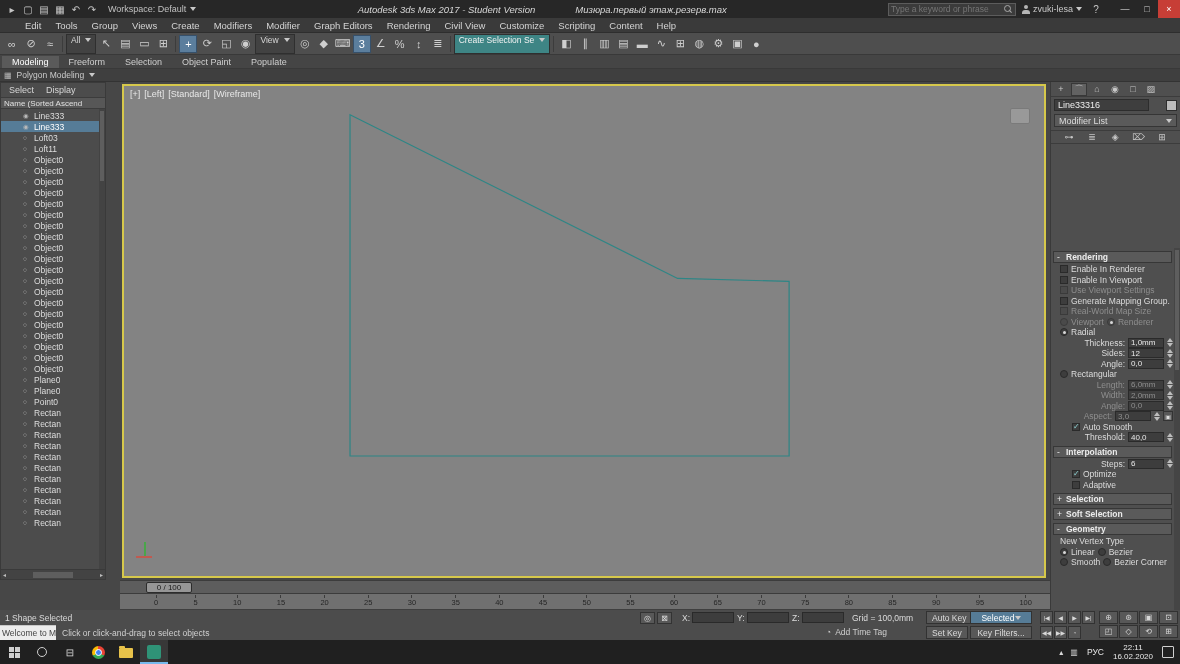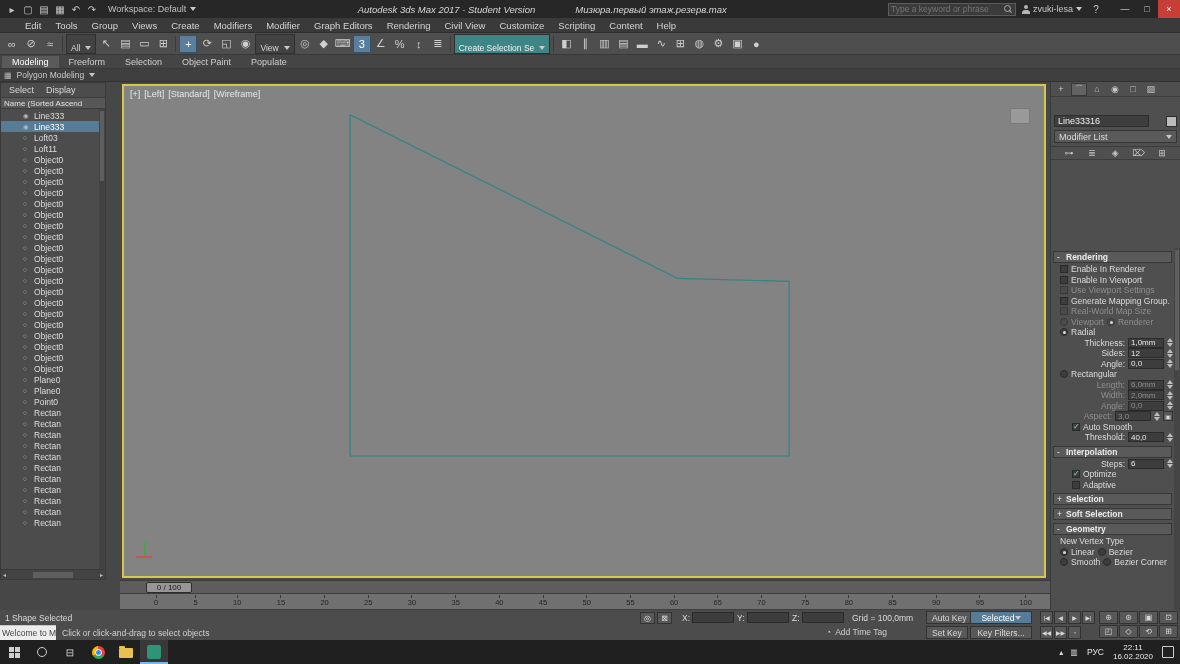--- a/index.html
+++ b/index.html
@@ -29,21 +29,21 @@
 
   
   .menubar{position:absolute;top:18px;left:0;width:100%;height:15px;background:#3a3a3a;display:flex;align-items:center;padding-left:18px;border-bottom:1px solid #2e2e2e;}
   .menu-item{padding:0 7px;font-size:9.5px;color:#d4d4d4;}
 
   
   .toolbar{position:absolute;top:33px;left:0;width:100%;height:22px;background:#4e4e4e;display:flex;align-items:center;padding-left:3px;gap:1px;border-bottom:1px solid #393939;}
   .toolbar .tbtn{min-width:18px;height:18px;font-size:11px;color:#cfcfcf;}
   .toolbar .tbtn.active{background:#5b7e9d;border:1px solid #36506a;color:#fff;}
   .tb-sep{width:1px;height:16px;background:#3c3c3c;margin:0 2px;flex:none;}
-  .tb-drop{display:flex;align-items:flex-end;height:20px;background:#424242;border:1px solid #2f2f2f;font-size:8.5px;color:#d6d6d6;padding:0 4px;gap:5px;flex:none;}
+  .tb-drop{display:flex;align-items:flex-start;height:20px;background:#424242;border:1px solid #2f2f2f;font-size:8.5px;color:#d6d6d6;padding:0 4px;gap:5px;flex:none;}
   .tb-drop.teal{background:var(--toolbar-combo-teal);color:#f2f2f2;min-width:90px;}
 
   
   .ribbon-tabs{position:absolute;top:55px;left:0;width:100%;height:14px;background:#454545;display:flex;align-items:flex-end;padding-left:2px;border-bottom:1px solid #393939;}
   .rtab{padding:1px 10px;font-size:9px;color:#cfcfcf;}
   .rtab.active{background:#5a5a5a;color:#fff;}
   .polystrip{position:absolute;top:69px;left:0;width:100%;height:13px;background:#3f3f3f;display:flex;align-items:center;gap:5px;padding-left:4px;border-bottom:1px solid #333;font-size:8.5px;color:#cbcbcb;}
   .pico{font-size:8px;color:#bdbdbd;}
 
   
@@ -72,21 +72,21 @@
   .viewcube{position:absolute;right:14px;top:22px;width:20px;height:16px;background:#9c9c9c;border:1px solid #7a7a7a;border-radius:2px;opacity:.9;}
   .tripod{position:absolute;left:12px;bottom:14px;width:22px;height:24px;}
   .tripod .ax-v{position:absolute;left:8px;bottom:4px;width:2px;height:16px;background:var(--axis-green);}
   .tripod .ax-h{position:absolute;left:0;bottom:4px;width:16px;height:2px;background:var(--axis-red);}
 
   
   .cpanel{position:absolute;left:1050px;top:82px;width:130px;height:528px;background:#4f4f4f;border-left:1px solid #3a3a3a;font-size:8.5px;color:#dcdcdc;}
   .cp-tabs{height:15px;display:flex;align-items:center;padding:1px 2px;gap:2px;border-bottom:1px solid #3c3c3c;}
   .cp-tab{width:16px;height:13px;display:flex;align-items:center;justify-content:center;font-size:9px;color:#c8c8c8;}
   .cp-tab.active{background:#626262;border:1px solid #383838;}
-  .cp-name-row{display:flex;align-items:center;gap:17px;padding:2px 3px;margin-top:16px;}
+  .cp-name-row{display:flex;align-items:center;gap:17px;padding:2px 3px;}
   .cp-name-field{flex:1;height:12px;background:#3e3e3e;border:1px solid #2d2d2d;display:flex;align-items:center;padding-left:3px;font-size:9px;color:#eee;}
   .cp-swatch{width:11px;height:11px;background:#bcbcbc;border:1px solid #2d2d2d;flex:none;}
   .cp-modlist{margin:1px 3px;height:13px;background:#5a5a5a;border:1px solid #353535;display:flex;align-items:center;padding:0 4px;font-size:9px;}
   .cp-modlist .caret{margin-left:auto;}
   .cp-stack{margin:2px 3px 0;height:82px;background:#464646;border:1px solid #303030;padding-top:1px;}
   .stk-row{height:11px;display:flex;align-items:center;font-size:9px;padding-left:4px;gap:3px;color:#e2e2e2;}
   .stk-row .tri{font-size:7px;color:#cfcfcf;}
   .stk-row.lvl1{padding-left:11px;}
   .stk-row.lvl1::before{content:"";width:7px;height:1px;background:#8a8a8a;margin-right:2px;flex:none;}
   .stk-row.selected{background:var(--selection-highlight);color:#fff;}

